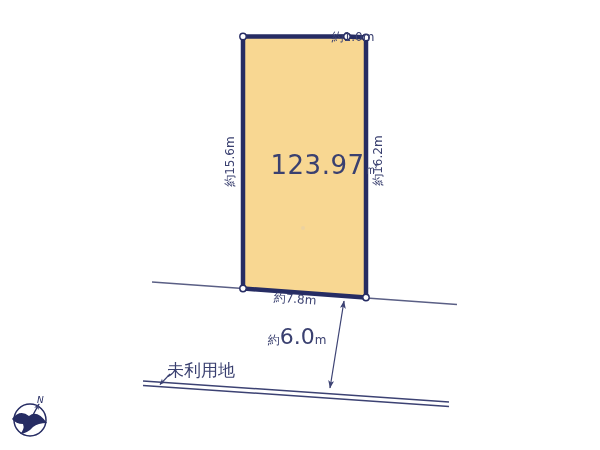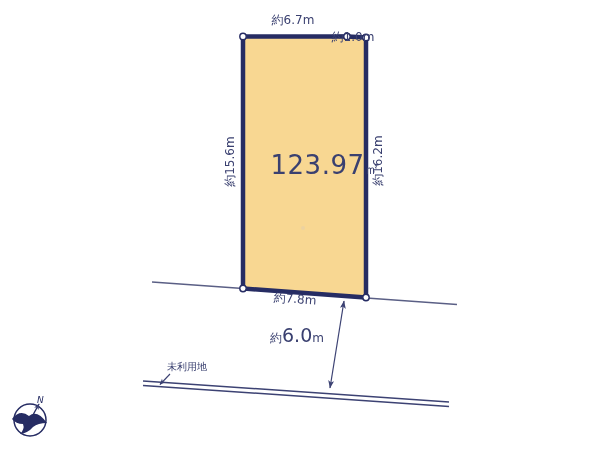--- a/index.html
+++ b/index.html
@@ -31,21 +31,21 @@
     color:#3a4070;
   }
   .area-label .unit{font-size:15px;}
   .road-label{
     position:absolute;
     left:252px;top:324px;width:90px;
     text-align:center;
     color:#3a4070;
   }
   .road-label .small{font-size:12px;}
-  .road-label .big{font-size:19px;}
+  .road-label .big{font-size:22px;}
 </style>
 </head>
 <body>
 
 <div class="canvas">
 
   <svg width="600" height="450" viewBox="0 0 600 450">
     <defs>
       <marker id="ah" markerWidth="9" markerHeight="8" refX="7.5" refY="3" orient="auto-start-reverse" markerUnits="userSpaceOnUse">
         <path d="M0,0 L8,3 L0,6 L2,3 Z" fill="#3c4273"></path>
@@ -78,33 +78,32 @@
     </g>
 
     <g>
       <circle cx="30" cy="420" r="16" fill="none" stroke="#262C63" stroke-width="1.5"></circle>
       <path d="M12,419 Q20,409 29,416 Q37,409 47,423 Q38,423 33,427 Q28,433 20,434 Q25,429 23,424 Q16,424 12,419 Z" fill="#262C63"></path>
       <line x1="23" y1="433" x2="39" y2="404" stroke="#262C63" stroke-width="1.4" marker-end="url(#ah-sm)"></line>
       <text x="37" y="403" font-size="9" font-style="italic" fill="#262C63">N</text>
     </g>
   </svg>
 
-  <div class="label" style="left:248px;top:14px;width:90px;">約6.7m</div>
 
   <div class="label" style="left:318px;top:31px;width:70px;">約1.0m</div>
 
   <div class="label rot-left" style="left:201px;top:155px;width:60px;">約15.6m</div>
 
   <div class="label rot-left" style="left:349px;top:154px;width:60px;">約16.2m</div>
 
   <div class="label rot-slope" style="left:258px;top:293px;width:74px;">約7.8m</div>
 
   <div class="area-label">
     <span>123.97</span><span class="unit">㎡</span>
   </div>
 
   <div class="road-label">
     <span class="small">約</span><span class="big">6.0</span><span class="small">m</span>
   </div>
 
-  <div class="label" style="left:167px;top:361px;width:60px;text-align:left;font-size:10px;">未利用地</div>
+  <div class="label" style="left:167px;top:361px;width:60px;text-align:left;font-size:17px;">未利用地</div>
 
 </div>
 
 </body></html>

